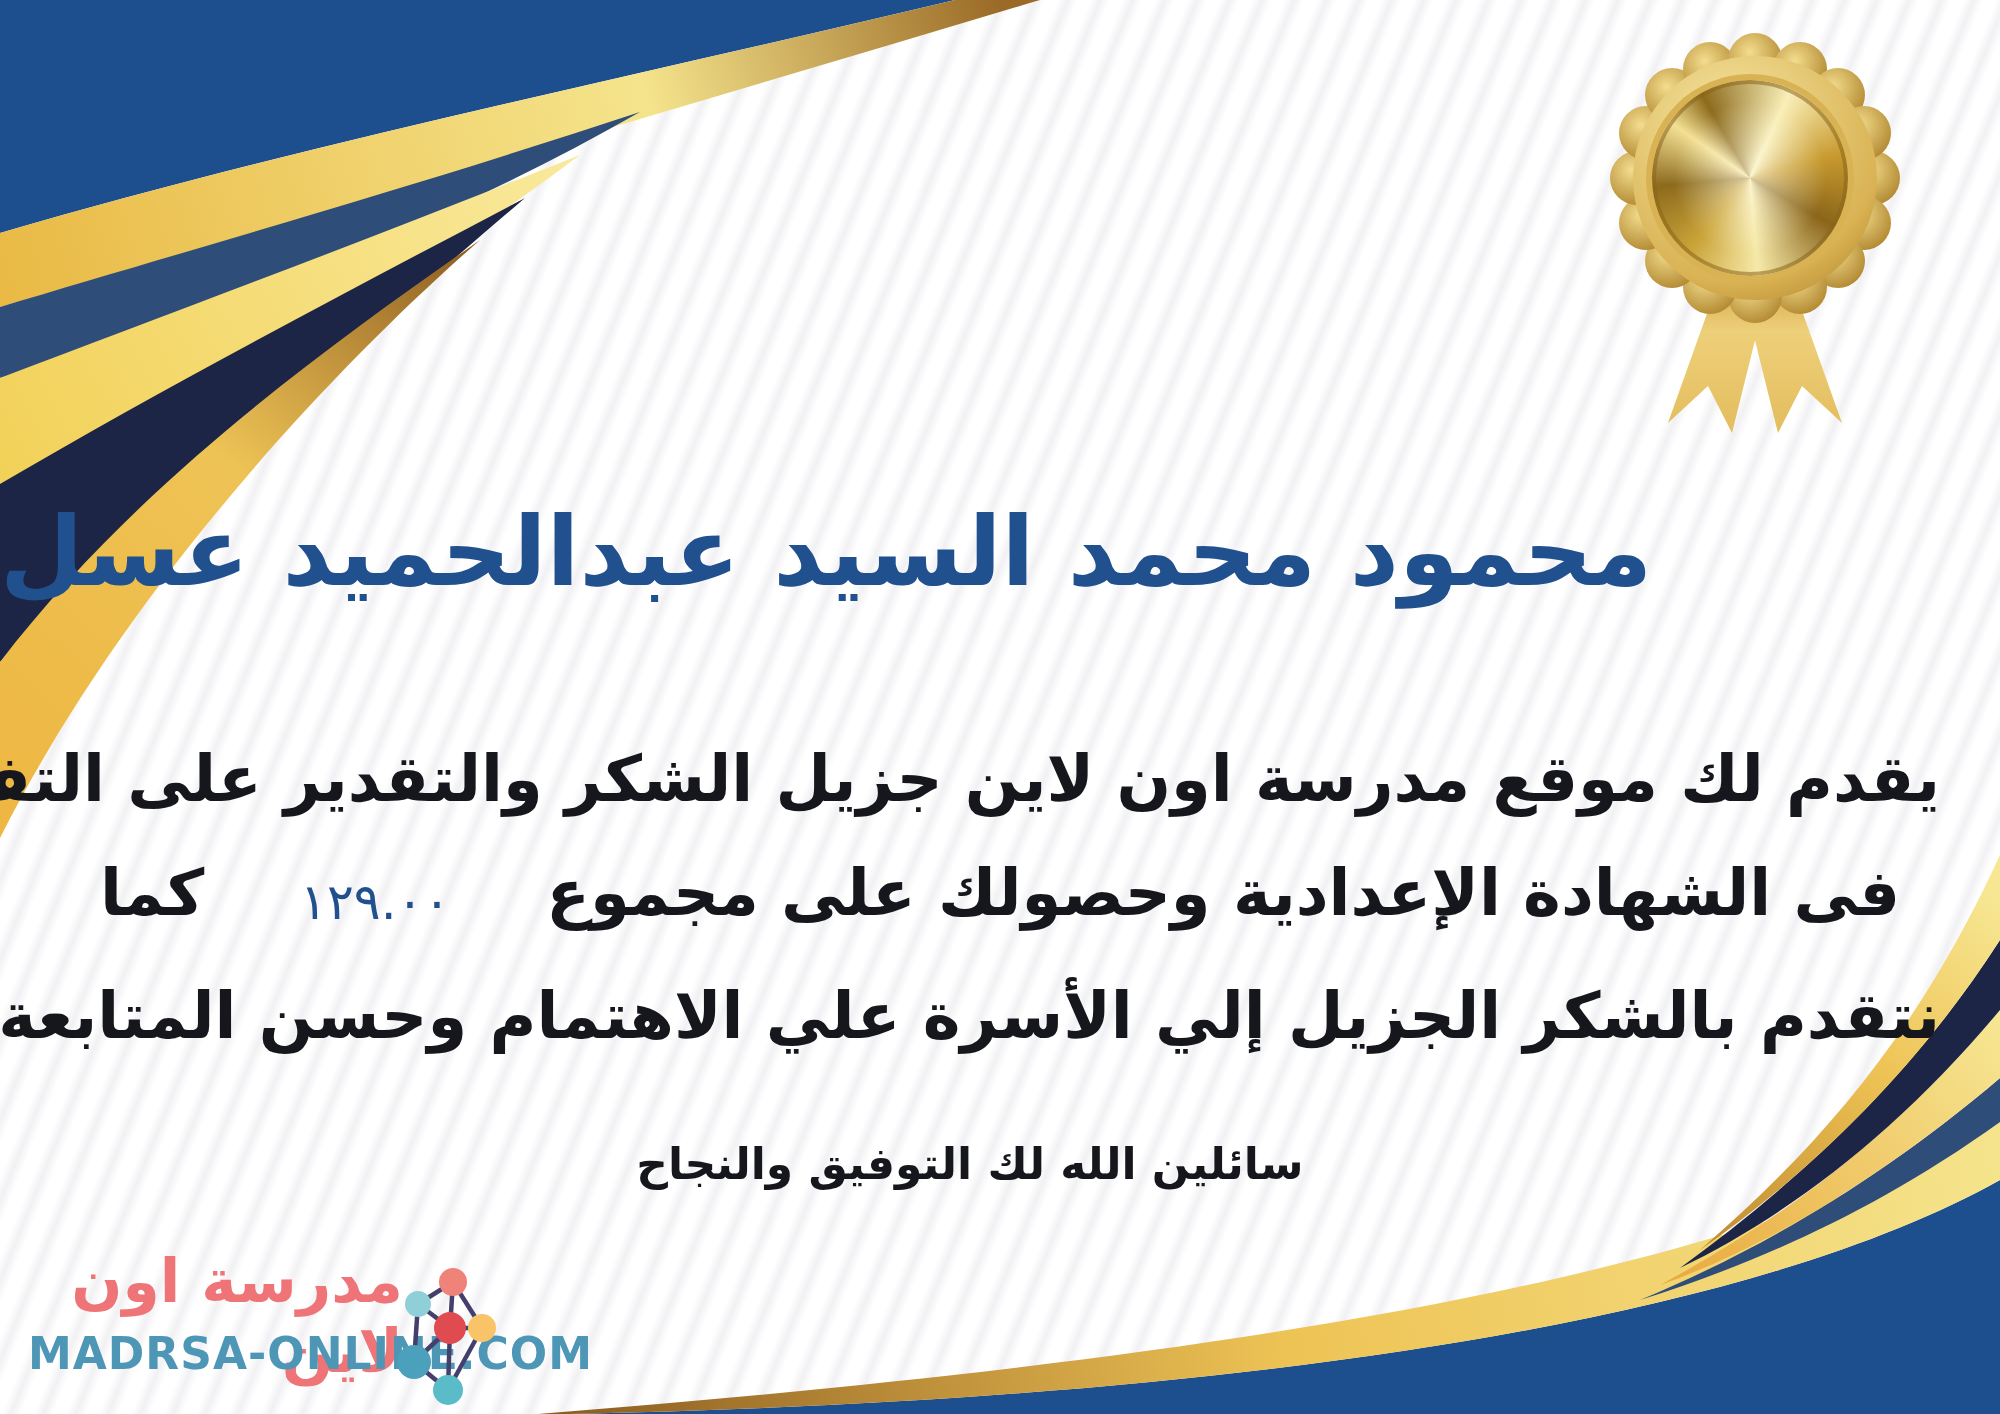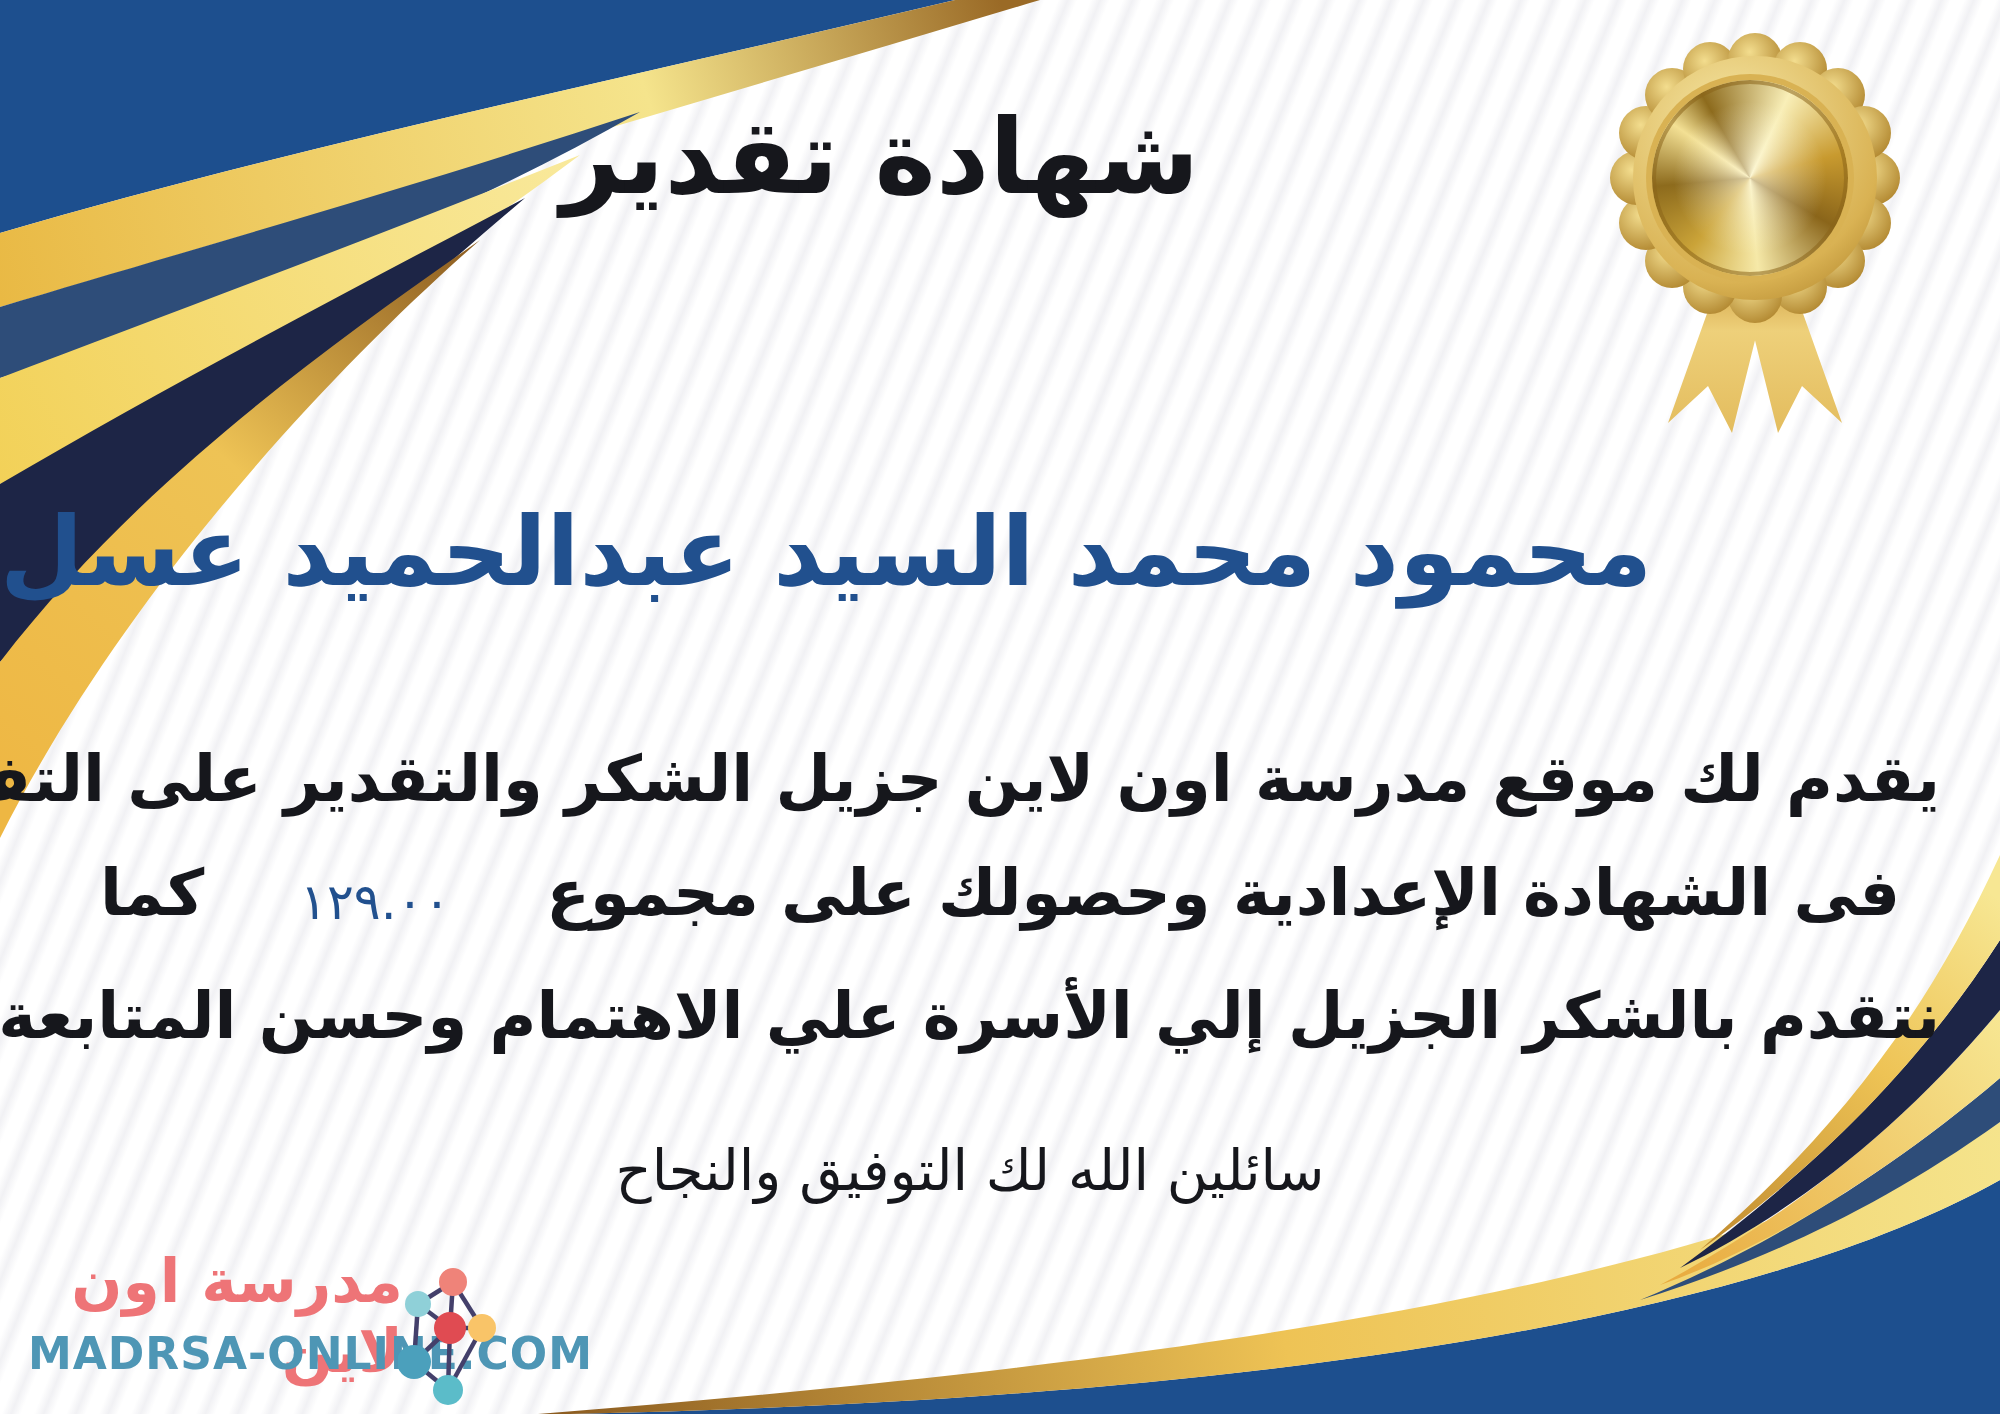--- a/index.html
+++ b/index.html
@@ -22,21 +22,21 @@
   }
   .body-line{
     position:absolute;left:3%;width:94%;text-align:center;direction:rtl;
     font-size:64px;font-weight:700;color:#16171c;white-space:nowrap;
   }
   .line1{top:742px;}
   .line2{top:856px;}
   .line3{top:968px;margin-top:11px;}
   .closing{
     position:absolute;top:1138px;left:0;width:1940px;text-align:center;direction:rtl;
-    font-size:56px;font-weight:400;color:#16171c;
+    font-size:44px;font-weight:700;color:#16171c;
   }
   .score{
     color:#21508e;font-size:50px;font-weight:400;margin:0 26px;
     display:inline-block;transform:translateY(4px);
   }
   .gap{display:inline-block;width:70px;}
 
   
   .medal{position:absolute;left:1600px;top:28px;width:310px;height:420px;}
   .medal svg{position:absolute;left:0;top:0;}
@@ -152,21 +152,20 @@
         <circle cx="155" cy="32" r="27"></circle>
           <circle cx="200" cy="41" r="27"></circle>
         <circle cx="238" cy="67" r="27"></circle>
           <circle cx="264" cy="105" r="27"></circle>
       </g>
       <circle cx="155" cy="150" r="122" fill="url(#ring)"></circle>
     </svg>
     <div class="medal-face"></div>
   </div>
 
-  <div class="title">شهادة تقدير</div>
 
   <div class="student-name">محمود محمد السيد عبدالحميد عسل</div>
 
   <div class="body-line line1">يقدم لك موقع مدرسة اون لاين جزيل الشكر  والتقدير على التفوق</div>
 
   <div class="body-line line2">
     <span>فى الشهادة الإعدادية وحصولك على مجموع</span><span class="gap"></span><span class="score">١٢٩.٠٠</span><span class="gap"></span><span>كما</span>
   </div>
 
   <div class="body-line line3">نتقدم  بالشكر الجزيل إلي الأسرة علي الاهتمام وحسن المتابعة</div>

